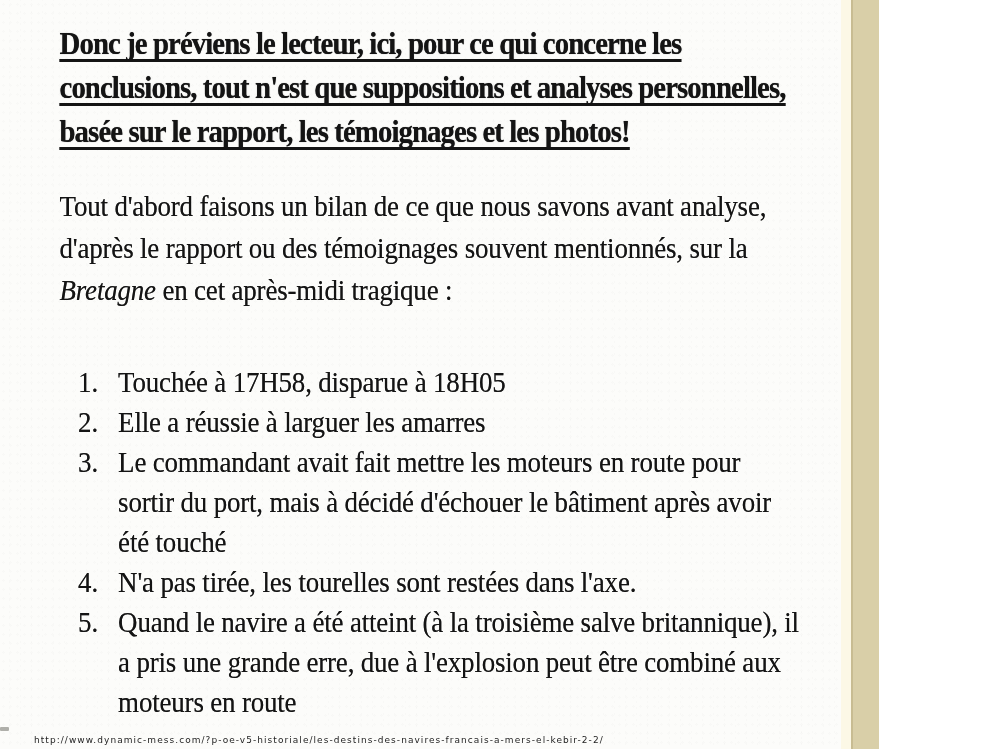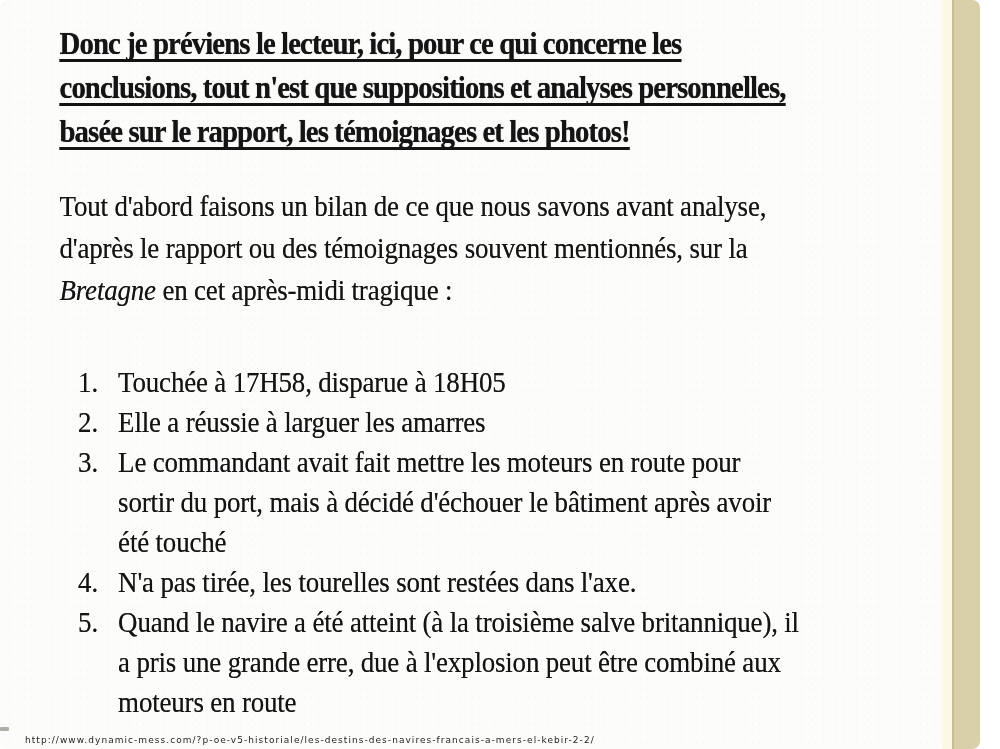--- a/index.html
+++ b/index.html
@@ -5,32 +5,31 @@
   html, body {
     margin: 0;
     padding: 0;
     width: 1000px;
     height: 749px;
     background: #ffffff;
     overflow: hidden;
   }
   .page {
     position: relative;
-    width: 980px;
+    width: 879px;
     height: 749px;
     background:
       radial-gradient(rgba(40,40,40,0.016) 1px, transparent 1.2px),
       radial-gradient(rgba(40,40,40,0.02) 1px, transparent 1.2px),
       #fcfcfa;
     background-size: 7px 9px, 11px 6px;
     background-position: 0 0, 4px 3px;
     overflow: hidden;
     font-family: "Liberation Serif", "DejaVu Serif", serif;
     color: #141414;
-    border-radius: 8px;
   }
   .content {
     position: absolute;
     top: 0;
     left: 0;
     width: 1075px;
     padding: 22px 30px 0 64px;
     box-sizing: border-box;
     transform: scaleX(0.93);
     transform-origin: left top;
@@ -68,21 +67,21 @@
   }
   .li { display: flex; }
   .num {
     width: 43px;
     flex: none;
     text-shadow: 0 0 0.6px rgba(15,15,15,0.65);
   }
   .li-text { flex: 1 1 auto; }
   .footer-url {
     position: absolute;
-    left: 25px;
+    left: 34px;
     top: 736px;
     font-family: "DejaVu Sans", sans-serif;
     font-size: 9px;
     letter-spacing: 1.05px;
     white-space: nowrap;
     color: #1d1d1d;
     filter: blur(0.55px);
     transform: scaleY(0.92);
     transform-origin: left top;
   }

